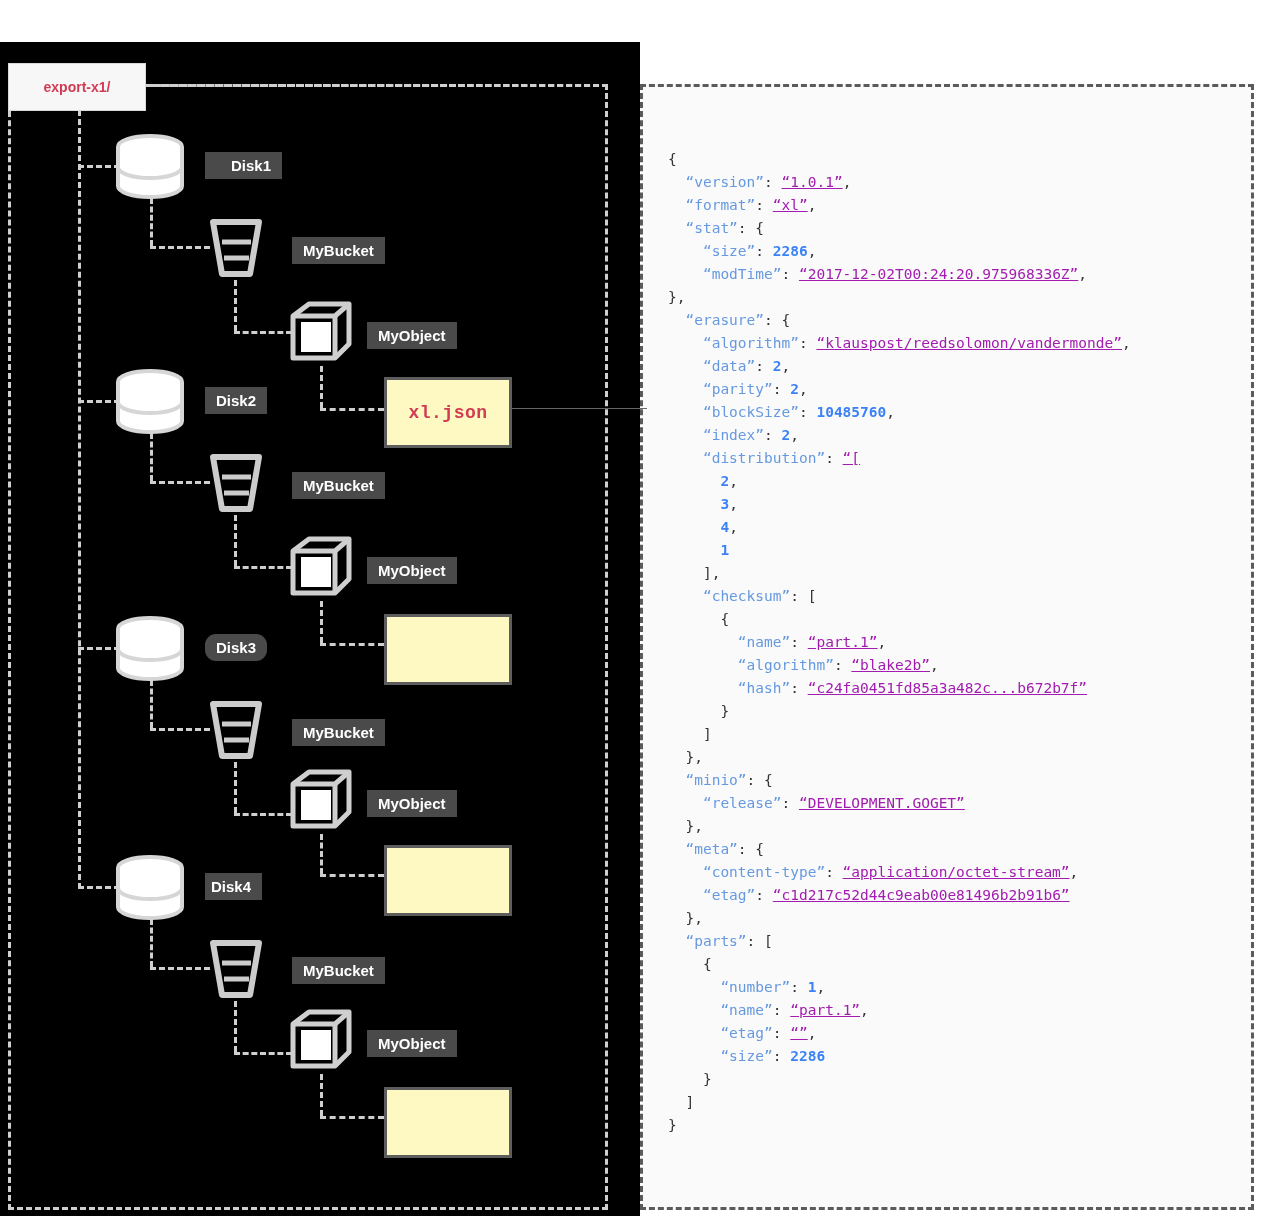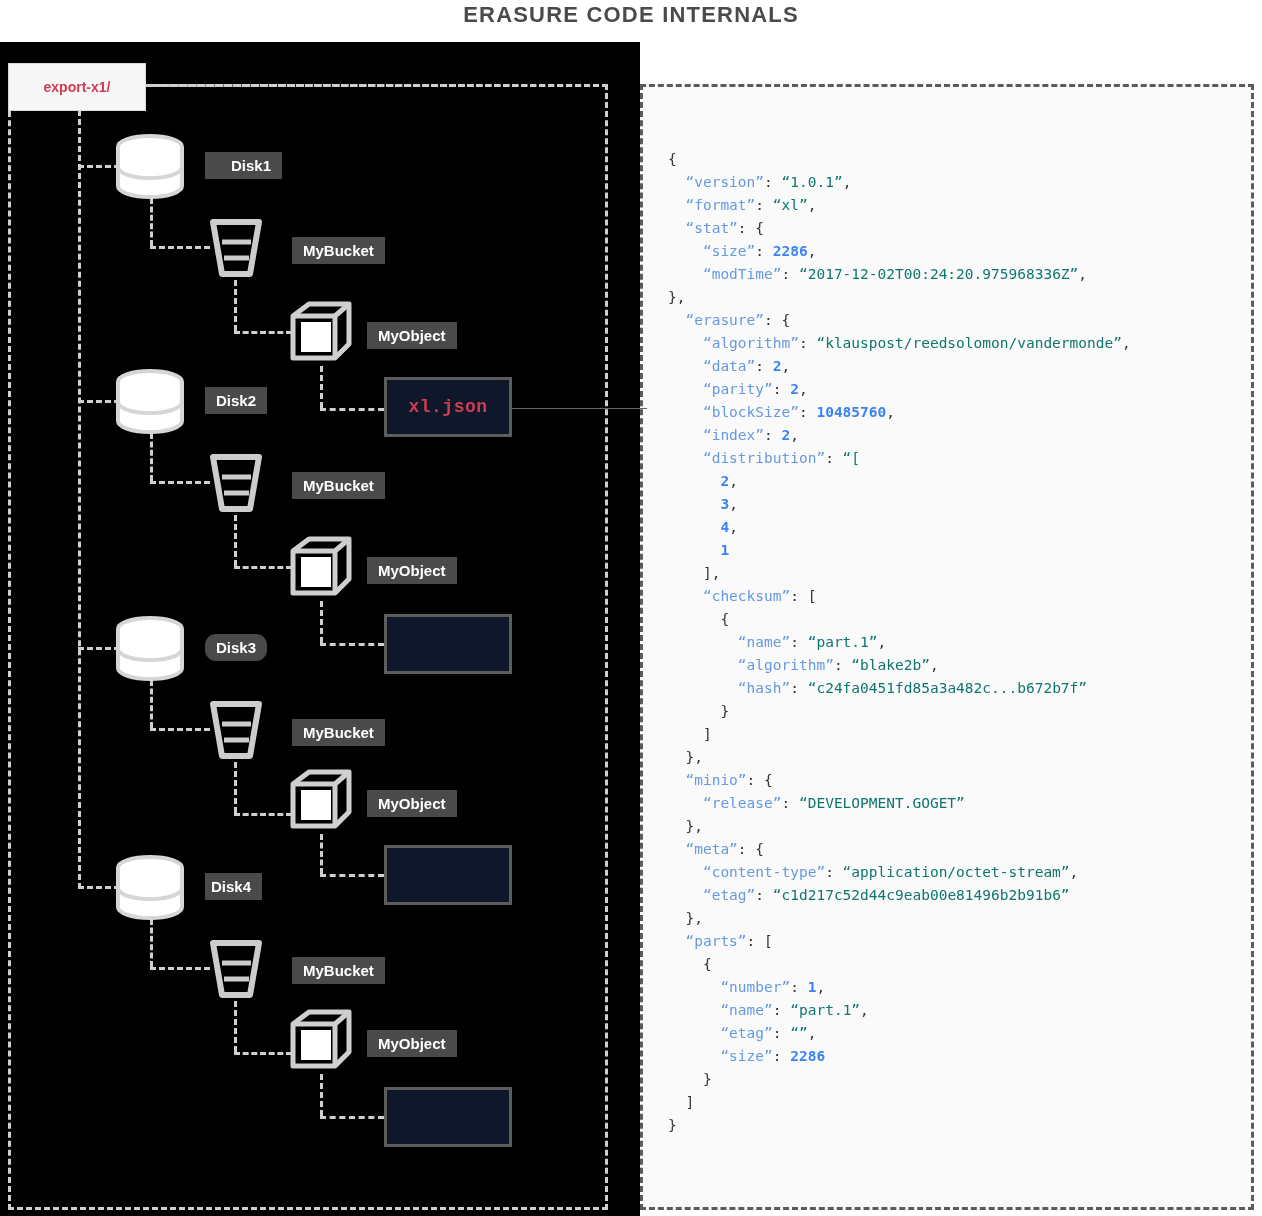--- a/index.html
+++ b/index.html
@@ -82,22 +82,22 @@
     font-size:15px;
     font-weight:bold;
     padding:5px 11px;
     z-index:20;
     white-space:nowrap;
   }
 
   
   .jbox{
     position:absolute;
-    width:128px; height:60px;
-    background:#0f172a;
+    width:128px; height:71px;
+    background:#fef9c3;
     border:3px solid #5d5d5d;
     box-sizing:border-box;
     display:flex; align-items:center; justify-content:center;
     z-index:20;
   }
   .jbox .jlabel{
     color:#d13b53;
     font-family:"Liberation Mono", monospace;
     font-weight:bold;
     font-size:18px;
@@ -113,30 +113,29 @@
     left:668px; top:148px;
     width:590px;
     font-family:"DejaVu Sans Mono","Liberation Mono",monospace;
     font-size:14.5px;
     line-height:23px;
     white-space:pre;
     color:#333333;
     z-index:25;
   }
   .k{color:#6699e0;}
-  .s{color:#0f766e;}
+  .s{color:#a21caf;text-decoration:underline;}
   .n{color:#3b82f6; font-weight:bold;}
   .p{color:#333333;}
 </style>
 </head>
 <body>
 
 <div id="stage">
 
-  <div class="title">ERASURE CODE INTERNALS</div>
 
   <div class="black-bg"></div>
 
   <div class="panel-left"></div>
   <div class="panel-right"></div>
 
   <div class="export-box">
     <span>export-x1/</span>
   </div>
 

